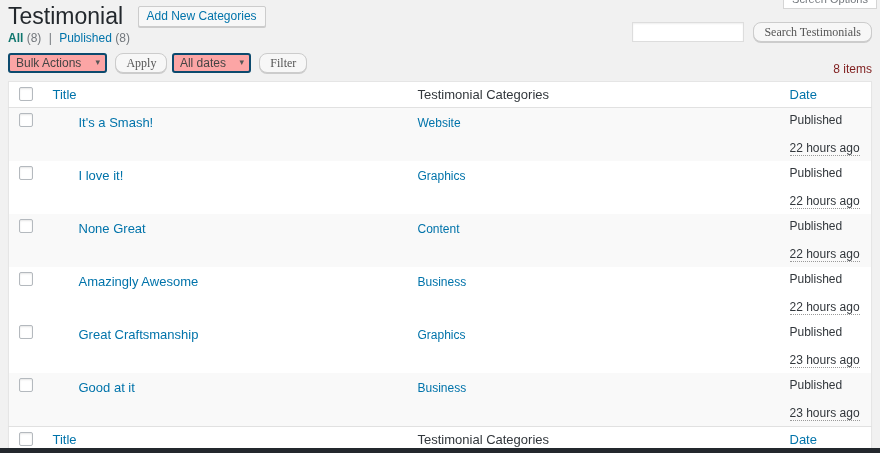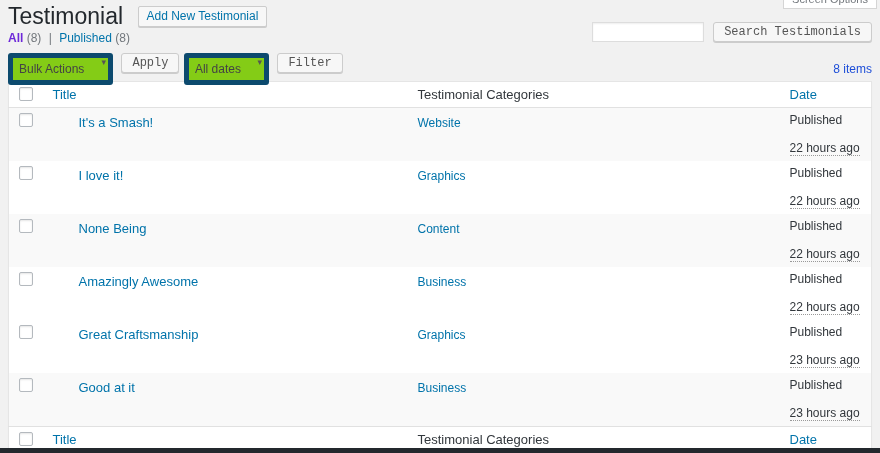--- a/index.html
+++ b/index.html
@@ -25,54 +25,54 @@
   }
   .screen-options-tab {
     position:absolute; top:0; right:3px; width:94px; height:9px;
     background:#fff; border:1px solid #d5d5d5; border-top:none;
     overflow:hidden; text-align:center; cursor:pointer;
   }
   .screen-options-tab span { display:block; margin-top:-7px; font-size:11px; color:#72777c; }
 
   
   .subsubsub { font-size:12px; margin:4px 0 0; height:16px; }
-  .subsubsub .current-view { font-weight:700; color:#6d28d9; text-decoration:none; }
+  .subsubsub .current-view { font-weight:700; color:#0f766e; text-decoration:none; }
   .subsubsub a { color:#0073aa; text-decoration:none; }
   .subsubsub .count { color:#72777c; }
   .subsubsub .sep { color:#72777c; margin:0 4px; }
 
   
   .search-box { position:absolute; top:22px; right:8px; }
   .search-input {
     width:112px; height:20px; border:1px solid #ddd; background:#fff;
     box-shadow:inset 0 1px 2px rgba(0,0,0,.07); font-size:12px; padding:0 5px;
     vertical-align:top; font-family:inherit;
   }
   .button {
-    display:inline-block; background:#f7f7f7; border:1px solid #ccc; border-radius:3px;
+    display:inline-block; background:#f7f7f7; border:1px solid #ccc; border-radius:8px;
     color:#555; font-size:12px; line-height:18px; height:20px; padding:0 10px;
-    cursor:pointer; box-shadow:0 1px 0 #ccc; vertical-align:top; font-family:Liberation Mono, monospace; white-space:nowrap;
+    cursor:pointer; box-shadow:0 1px 0 #ccc; vertical-align:top; font-family:Liberation Serif, serif; white-space:nowrap;
   }
   .search-box .button { margin-left:5px; }
 
   
   .tablenav { position:relative; }
   .tablenav.top { margin-top:6px; height:23px; }
   .select-wrap { position:relative; display:inline-block; margin-right:4px; }
   .select-wrap::after {
     content:"\25BE"; position:absolute; right:7px; top:4px;
     font-size:9px; color:#555; pointer-events:none;
   }
   select.wp-select {
     -webkit-appearance:none; appearance:none;
-    background:#84cc16; border:5px solid #0c4a6e; border-radius:3px;
-    font-size:12px; color:#444; height:32px; padding:0 22px 0 6px; font-family:inherit;
+    background:#fca5a5; border:2px solid #0c4a6e; border-radius:3px;
+    font-size:12px; color:#444; height:20px; padding:0 22px 0 6px; font-family:inherit;
   }
   .dates-wrap { }
-  .displaying-num { float:right; font-size:12px; color:#1d4ed8; line-height:20px; margin-top:6px; }
+  .displaying-num { float:right; font-size:12px; color:#7f1d1d; line-height:20px; margin-top:6px; }
 
   
   table.wp-list-table {
     width:100%; border-collapse:collapse; background:#fff;
     border:1px solid #e5e5e5; box-shadow:0 1px 1px rgba(0,0,0,.04);
     margin-top:5px; table-layout:fixed;
   }
   .col-cb   { width:34px; }
   .col-title{ width:365px; }
   .col-date { width:92px; }
@@ -101,21 +101,21 @@
 <body>
 
 <div class="screen-options-tab">
   <span>Screen Options</span>
 </div>
 
 <div class="wrap">
 
   <div class="page-header">
     <h1 class="page-title">Testimonial</h1>
-    <a class="page-title-action">Add New Testimonial</a>
+    <a class="page-title-action">Add New Categories</a>
   </div>
 
   <div class="subsubsub">
     <a class="current-view">All</a>
     <span class="count">(8)</span>
     <span class="sep">|</span>
     <a>Published</a>
     <span class="count">(8)</span>
   </div>
 
@@ -161,21 +161,21 @@
     <td class="cb-cell"><input type="checkbox" class="wp-checkbox" style=""></td>
     <td><a class="row-title">I love it!</a></td>
     <td><a class="cat-link">Graphics</a></td>
     <td class="date-cell">
       <span class="pub-status">Published</span>
       <span class="date-ago">22 hours ago</span>
     </td>
   </tr>
         <tr class="alternate">
     <td class="cb-cell"><input type="checkbox" class="wp-checkbox" style=""></td>
-    <td><a class="row-title">None Being</a></td>
+    <td><a class="row-title">None Great</a></td>
     <td><a class="cat-link">Content</a></td>
     <td class="date-cell">
       <span class="pub-status">Published</span>
       <span class="date-ago">22 hours ago</span>
     </td>
   </tr>
         <tr>
     <td class="cb-cell"><input type="checkbox" class="wp-checkbox" style=""></td>
     <td><a class="row-title">Amazingly Awesome</a></td>
     <td><a class="cat-link">Business</a></td>

